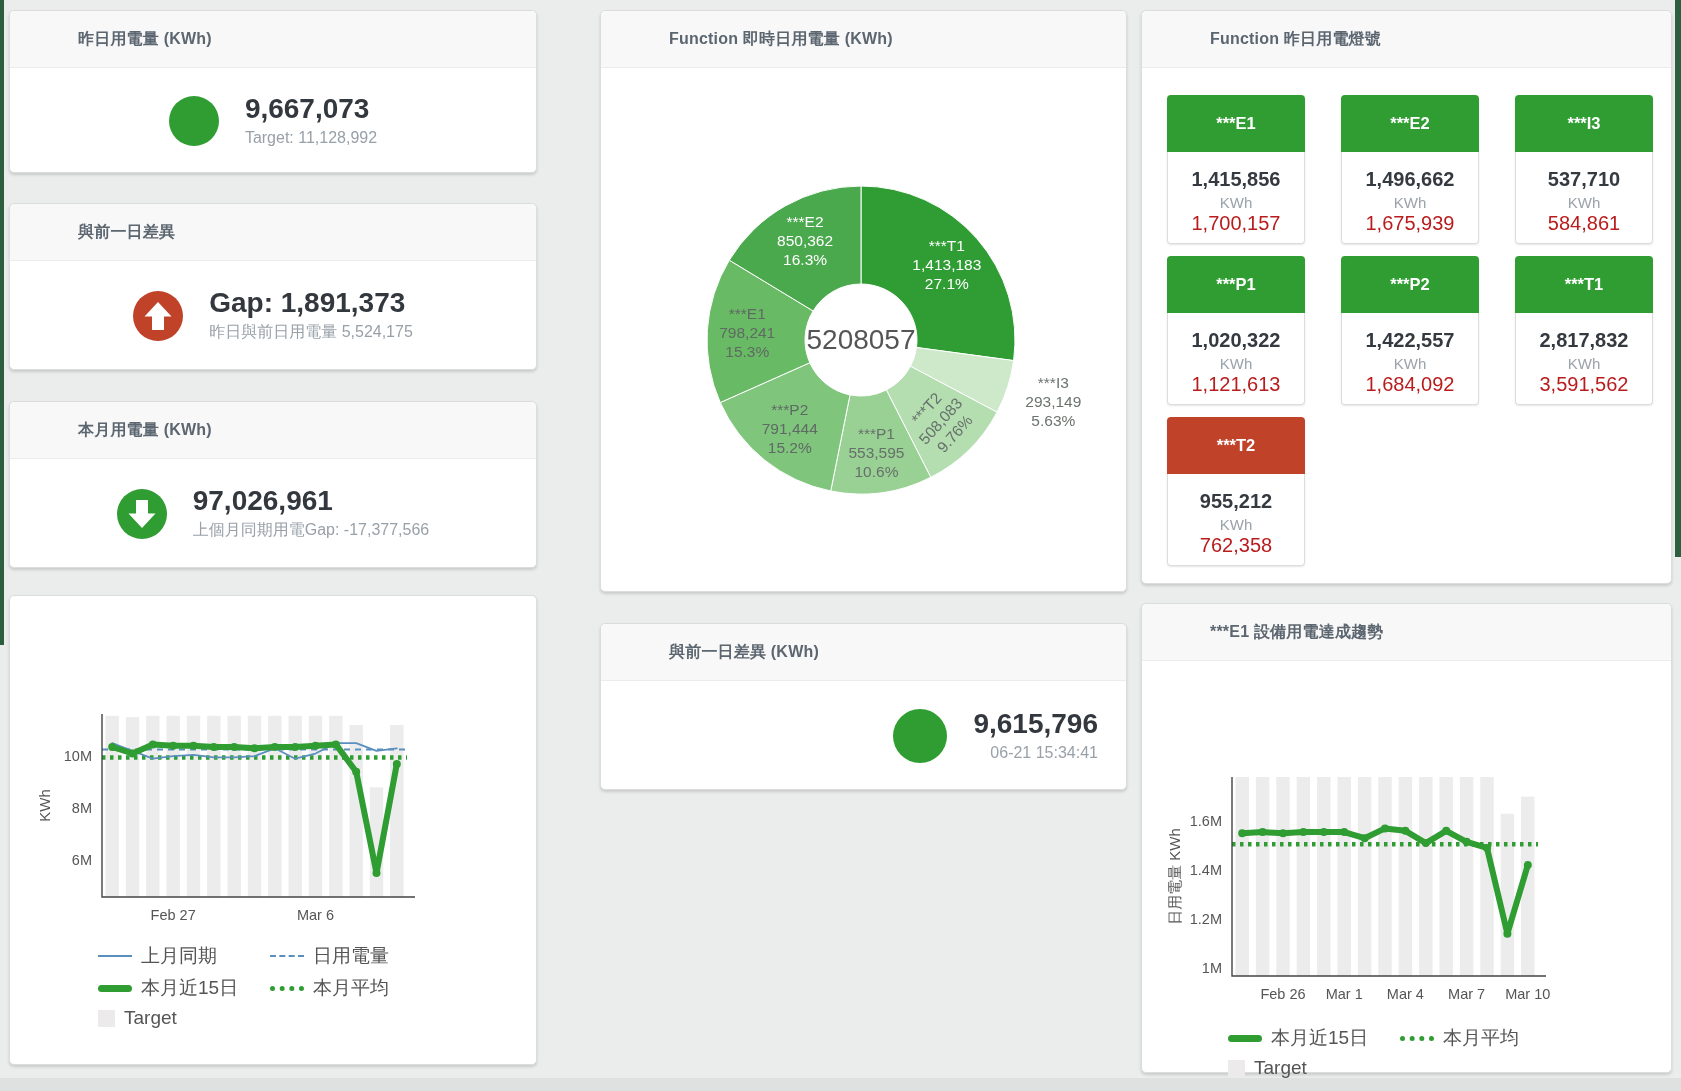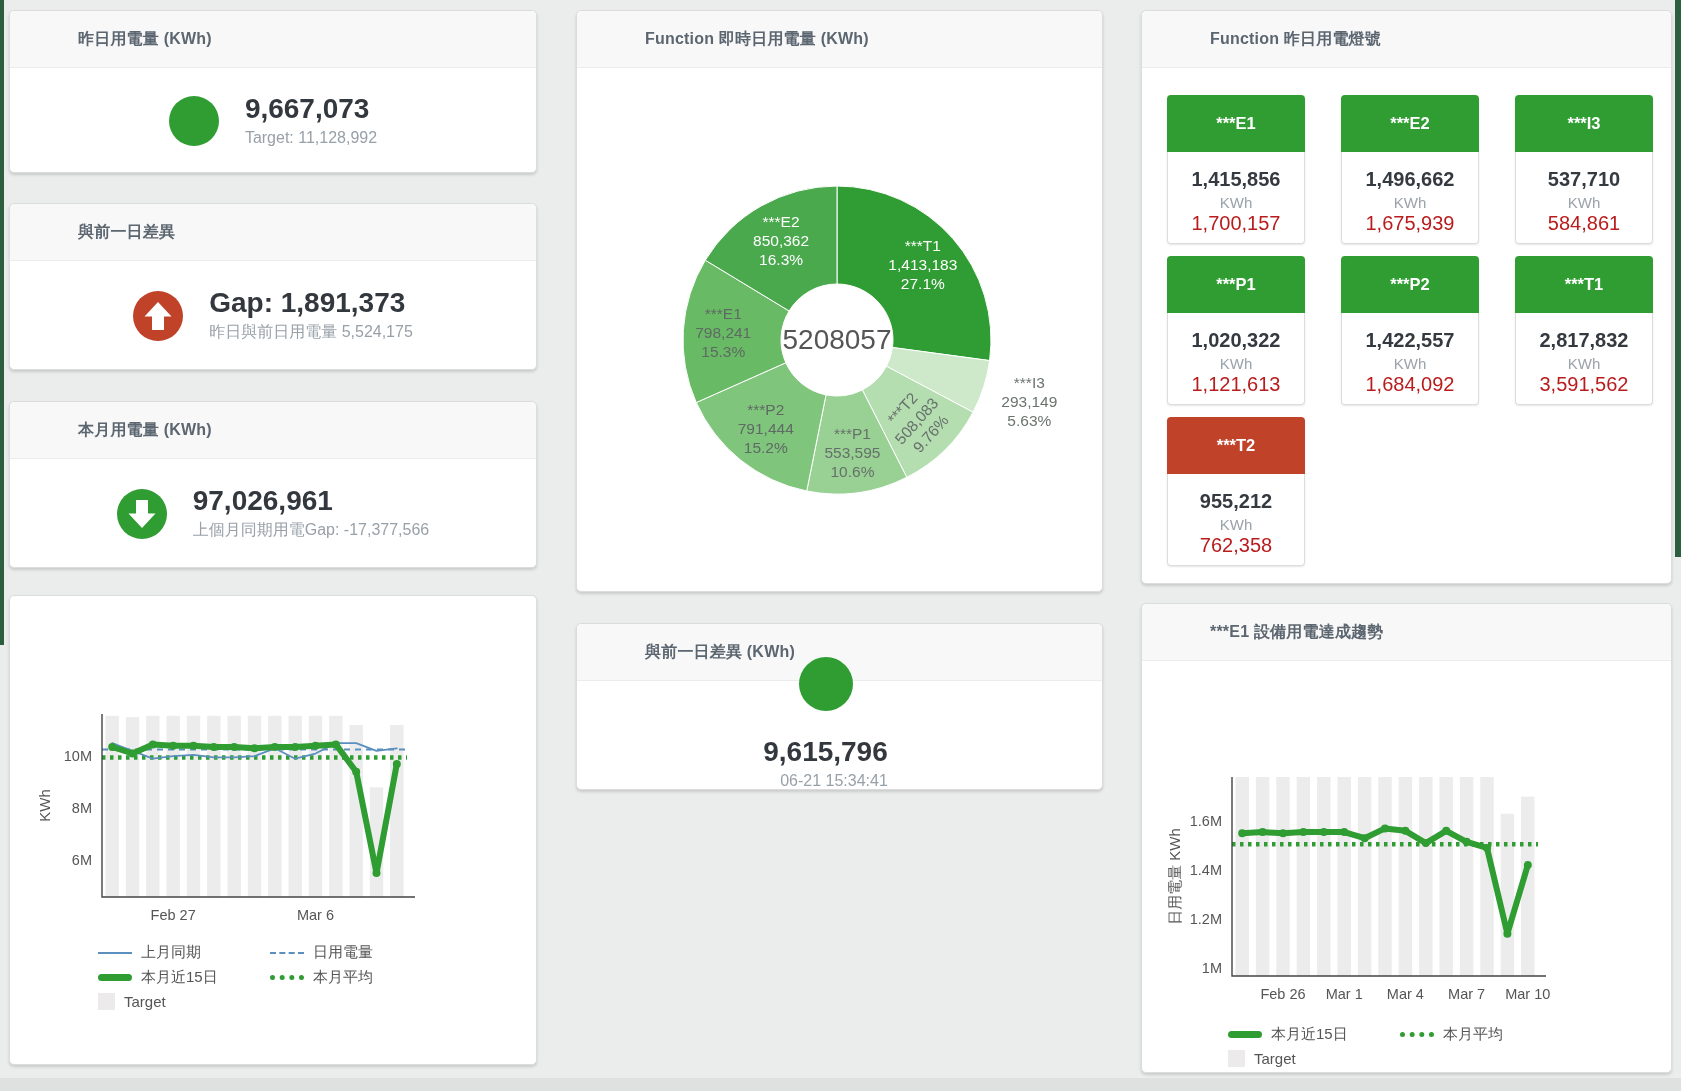--- a/index.html
+++ b/index.html
@@ -8,58 +8,58 @@
     background:#ebecec;
     font-family:"Liberation Sans","DejaVu Sans",sans-serif;
     -webkit-font-smoothing:antialiased;
   }
   .edge{position:absolute;top:0;}
   .edge.left{left:0;width:4px;height:645px;}
   .edge.right{right:0;width:6px;height:557px;}
   .bottom-band{position:absolute;left:0;bottom:0;width:100%;height:13px;background:#dfe0e0;}
   .col{position:absolute;top:10px;}
   .col1{left:9px;width:528px;}
-  .col2{left:576px;width:527px;}
+  .col2{left:600px;width:527px;}
   .col3{left:1141px;width:531px;}
   .card{
     background:#fff;border:1px solid #dcdcdc;border-radius:5px;
     box-shadow:0 2px 3px rgba(0,0,0,.14);
     margin-bottom:30px;box-sizing:border-box;
   }
   .card-header{
     height:57px;box-sizing:border-box;display:flex;align-items:center;
     padding:0 21px;background:#f8f8f8;border-bottom:1px solid #ececec;
     border-radius:5px 5px 0 0;
   }
   .card-title{font-size:16px;font-weight:bold;color:#5c6670;letter-spacing:.2px;padding-left:47px;}
   .kpi-body{display:flex;align-items:center;justify-content:center;gap:26px;}
   .kpi-body.h105{height:105px;}
   .kpi-body.h109{height:109px;}
-  .kpi-body.right{justify-content:flex-end;padding-right:28px;flex-direction:column;}
+  .kpi-body.right{justify-content:flex-end;padding-right:28px;}
   .kpi-text .kpi-value{font-size:28px;font-weight:bold;color:#32383e;line-height:1.1;}
   .kpi-text .kpi-sub{font-size:16px;color:#98a0a8;margin-top:4px;}
   .kpi-text.align-right{text-align:right;}
   .kpi-icon{flex:0 0 auto;display:block;}
   
   .tiles{padding:27px 0 0 25px;display:grid;grid-template-columns:repeat(3,138px);gap:12px 36px;}
   .tile{border-radius:4px;box-shadow:0 1px 2px rgba(0,0,0,.10);}
   .tile-header{
     height:57px;line-height:57px;text-align:center;color:#fff;
     font-size:16.5px;font-weight:bold;border-radius:4px 4px 0 0;
   }
   .tile-body{
     background:#fff;border:1px solid #dcdcdc;border-top:none;
     border-radius:0 0 4px 4px;text-align:center;padding:14px 2px 9px;
   }
   .tile-value{font-size:20px;font-weight:bold;color:#343a40;line-height:26px;}
   .tile-unit{font-size:15px;color:#9aa2aa;line-height:21px;}
   .tile-target{font-size:20px;color:#b91c1c;line-height:21px;}
   
   .legend{display:grid;grid-template-columns:172px auto;row-gap:6px;margin:8px 0 0 88px;width:360px;}
-  .legend-item{display:flex;align-items:center;gap:9px;font-size:15px;color:#555;}
+  .legend-item{display:flex;align-items:center;gap:9px;font-size:19px;color:#555;}
   .sw{flex:0 0 auto;}
   .sw-blue-line{width:34px;height:0;border-top:2px solid #5b8fbe;}
   .sw-blue-dashed{width:34px;height:0;border-top:2px dashed #5b8fbe;}
   .sw-green-thick{width:34px;height:7px;background:#2f9d32;border-radius:3.5px;}
   .sw-green-dotted{width:34px;height:0;border-top:5px dotted #2f9d32;}
   .sw-gray-bar{width:17px;height:17px;background:#eceaea;}
   svg text{font-family:"Liberation Sans","DejaVu Sans",sans-serif;}
 </style>
 </head>
 <body>

